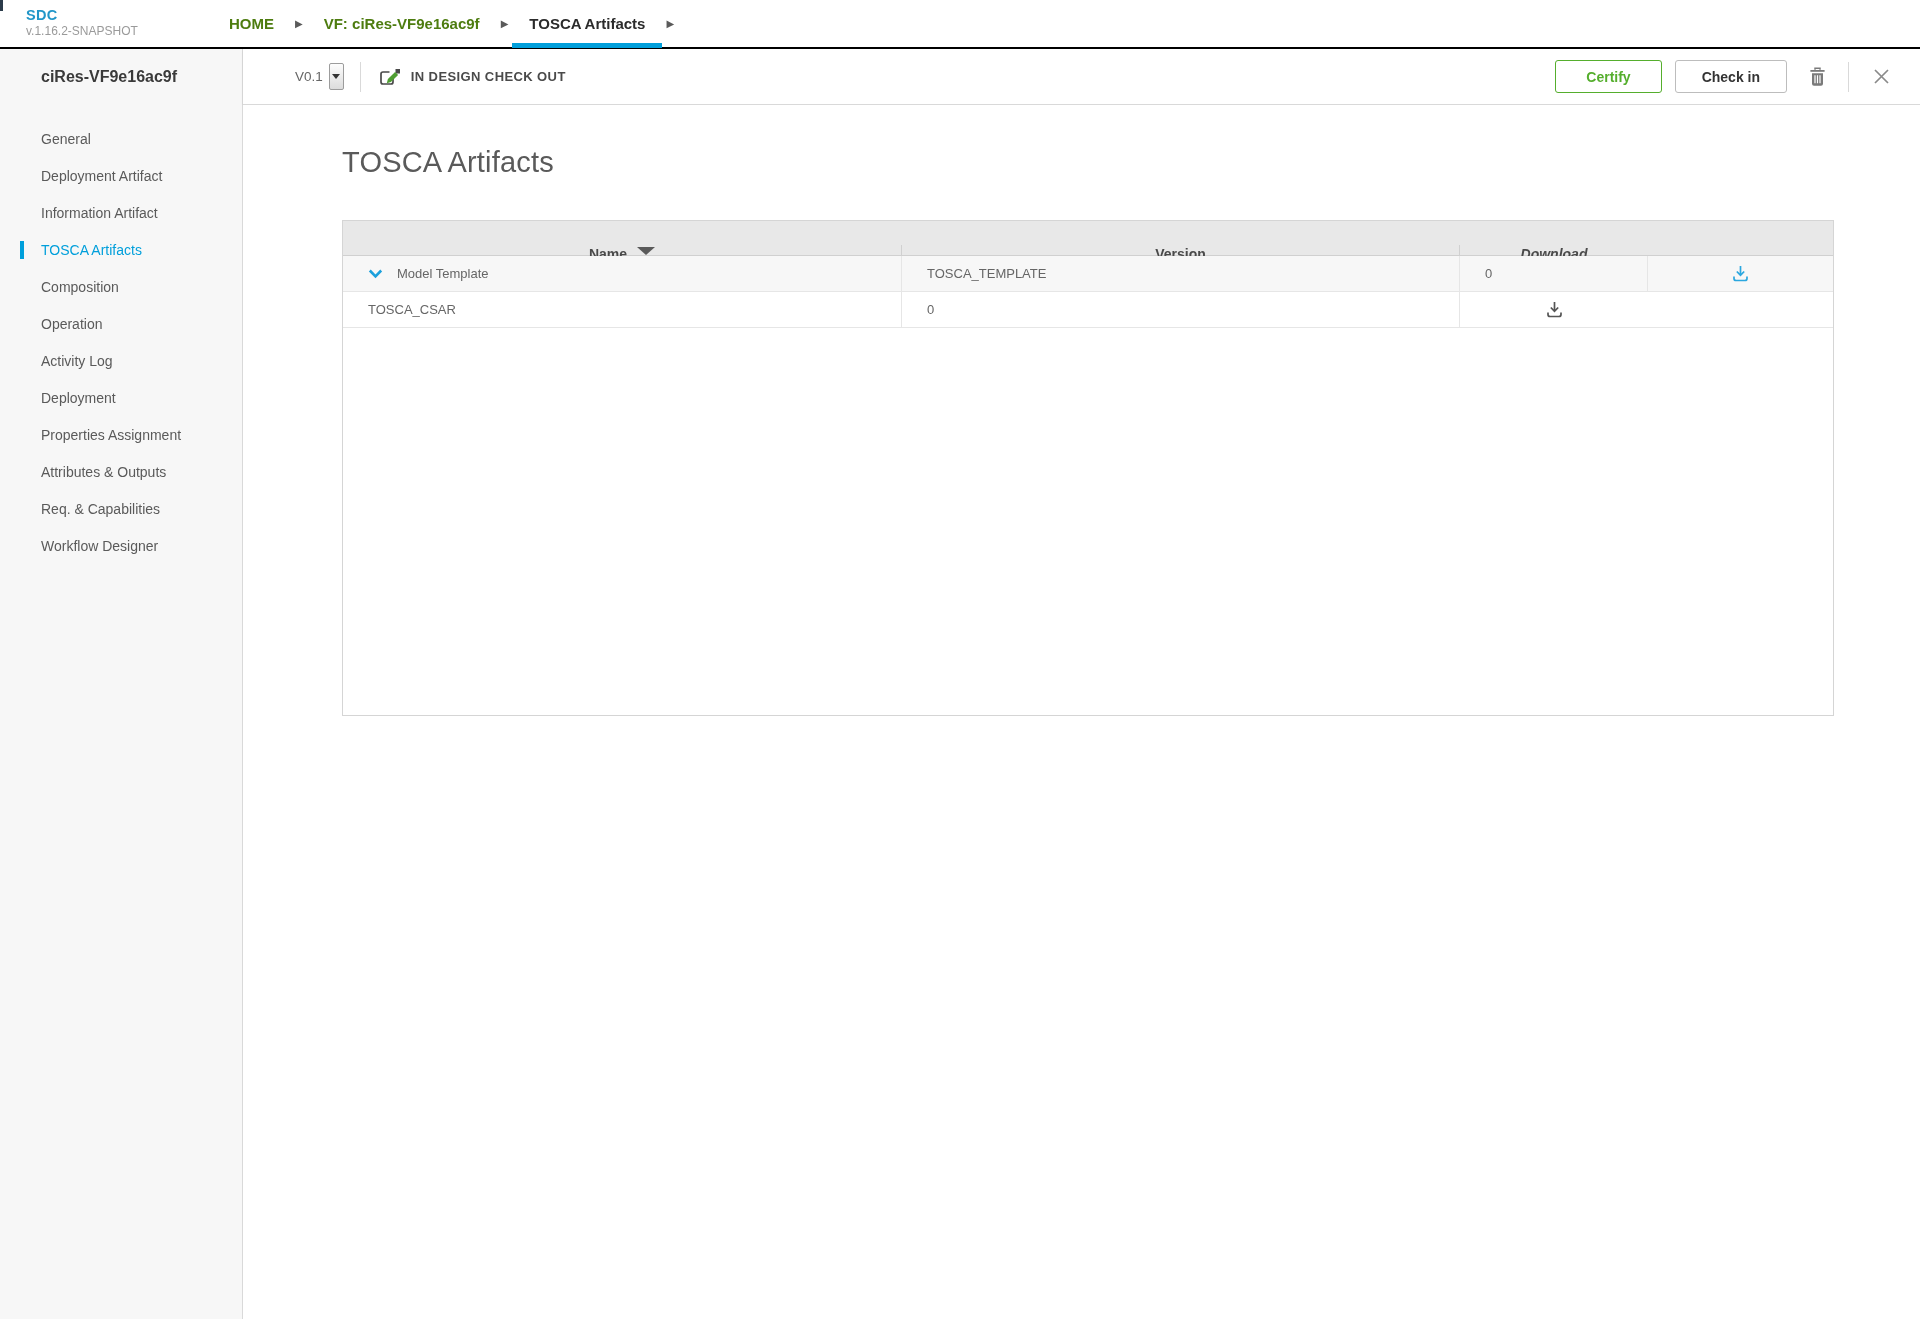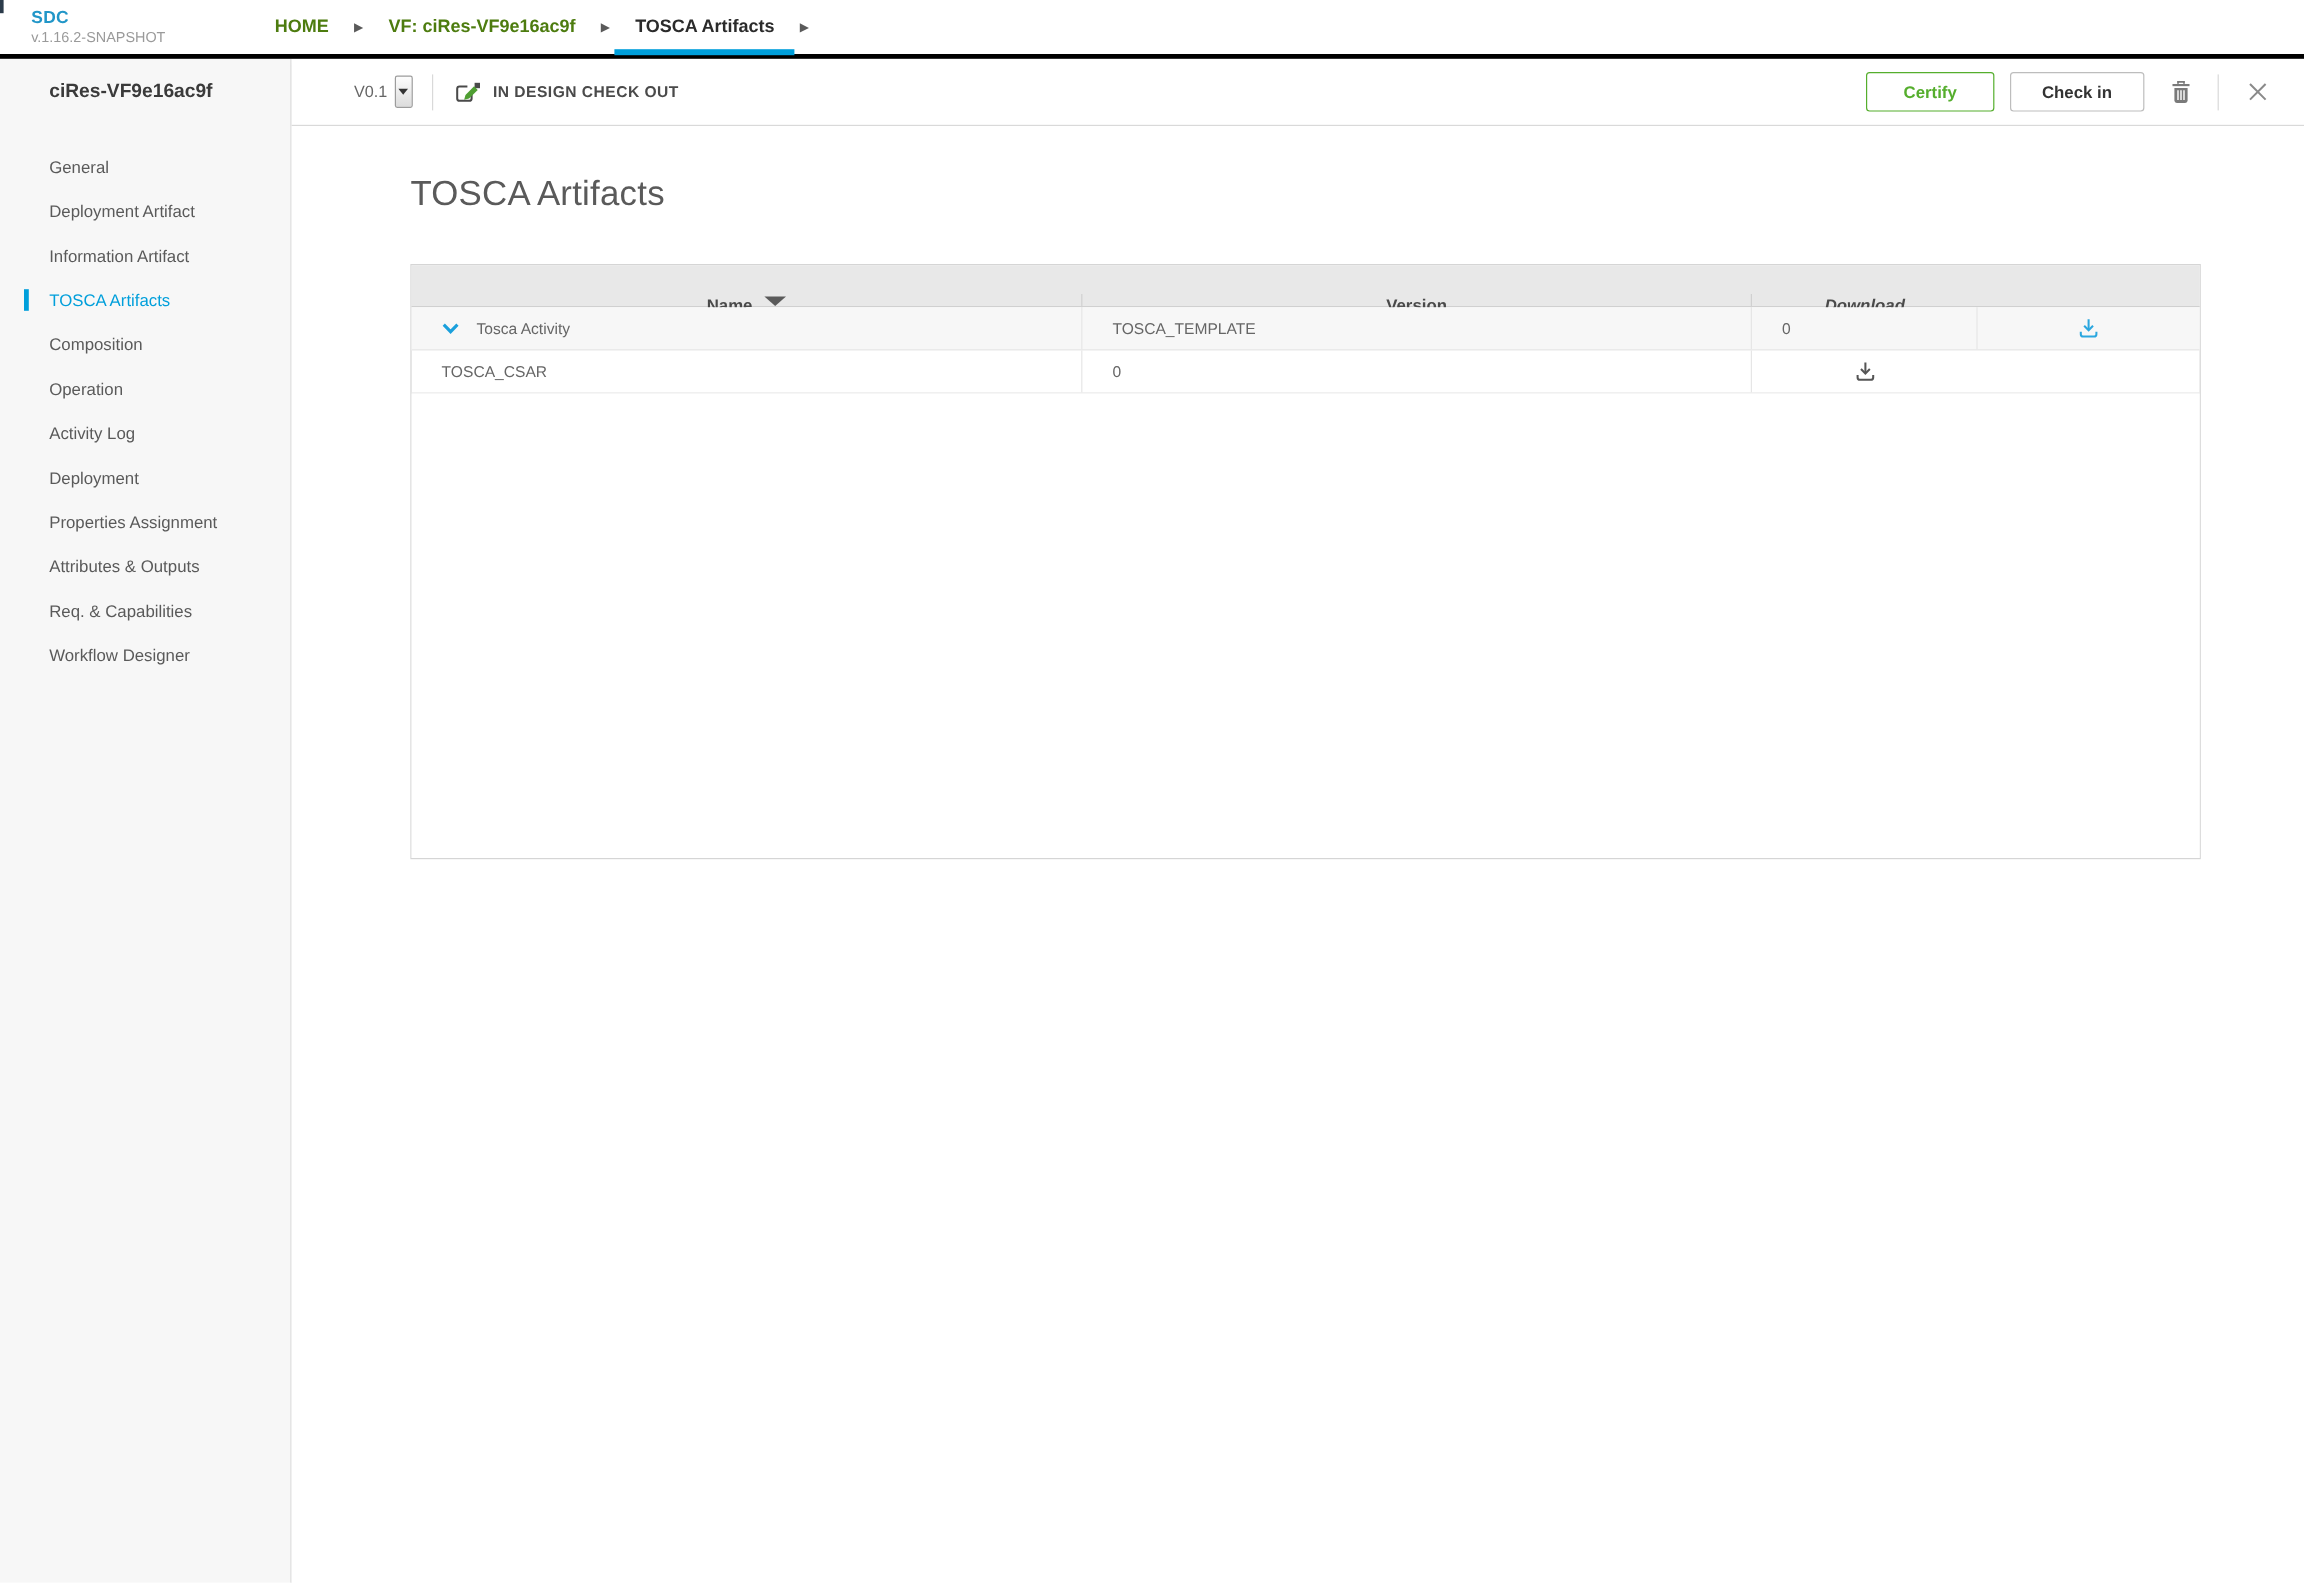--- a/index.html
+++ b/index.html
@@ -1,20 +1,20 @@
 <!DOCTYPE html>
 <html><head>
 <meta charset="utf-8">
 <style>
   * { box-sizing: border-box; margin: 0; padding: 0; }
   html, body { width: 1920px; height: 1319px; overflow: hidden; }
   body { font-family: "Liberation Sans", sans-serif; background: #fff; color: #333; }
 
   
-  .topnav { position: relative; height: 49px; background: #fff; border-bottom: 4px solid #000000; display: flex; align-items: stretch; }
+  .topnav { position: relative; height: 49px; background: #fff; border-bottom: 2px solid #000000; display: flex; align-items: stretch; }
   .corner-notch { position: absolute; left: 0; top: 0; width: 3px; height: 11px; background: #2b3b4a; }
   .logo { margin-left: 26px; width: 170px; padding-top: 7px; cursor: pointer; }
   .logo-title { color: #2196c8; font-weight: 700; font-size: 14.5px; letter-spacing: .3px; }
   .logo-version { color: #9a9a9a; font-size: 12px; margin-top: 1px; }
   .breadcrumb { display: flex; align-items: stretch; margin-left: 16px; }
   .crumb { position: relative; display: flex; align-items: center; padding: 0 17px; font-size: 15px; font-weight: 600; color: #4d7c0f; cursor: pointer; white-space: nowrap; }
   .crumb.active { color: #2b2b2b; font-weight: 700; }
   .crumb.active::after { content: ""; position: absolute; left: 0; right: 0; bottom: -1px; height: 5px; background: #009fdb; }
   .crumb-arrow { display: flex; align-items: center; color: #5a5a5a; font-size: 10px; padding: 0 4px; }
 
@@ -191,21 +191,21 @@
             </div>
         </div>
 
         <div class="t-row alt">
           <div class="td td-name">
             <span class="row-chevron">
               <svg width="15" height="10" viewBox="0 0 15 10">
                 <path d="M1.8 1.5 L7.5 7.4 L13.2 1.5" fill="none" stroke="#1ba0dc" stroke-width="2.6"></path>
               </svg>
             </span>
-            <span>Tosca Activity</span>
+            <span>Model Template</span>
           </div>
           <div class="td">
               <span>TOSCA_TEMPLATE</span>
             </div>
           <div class="td">
               <span>0</span>
             </div>
           <div class="td td-download">
             <button class="dl-btn">
               <svg width="19" height="19" viewBox="0 0 19 19">

